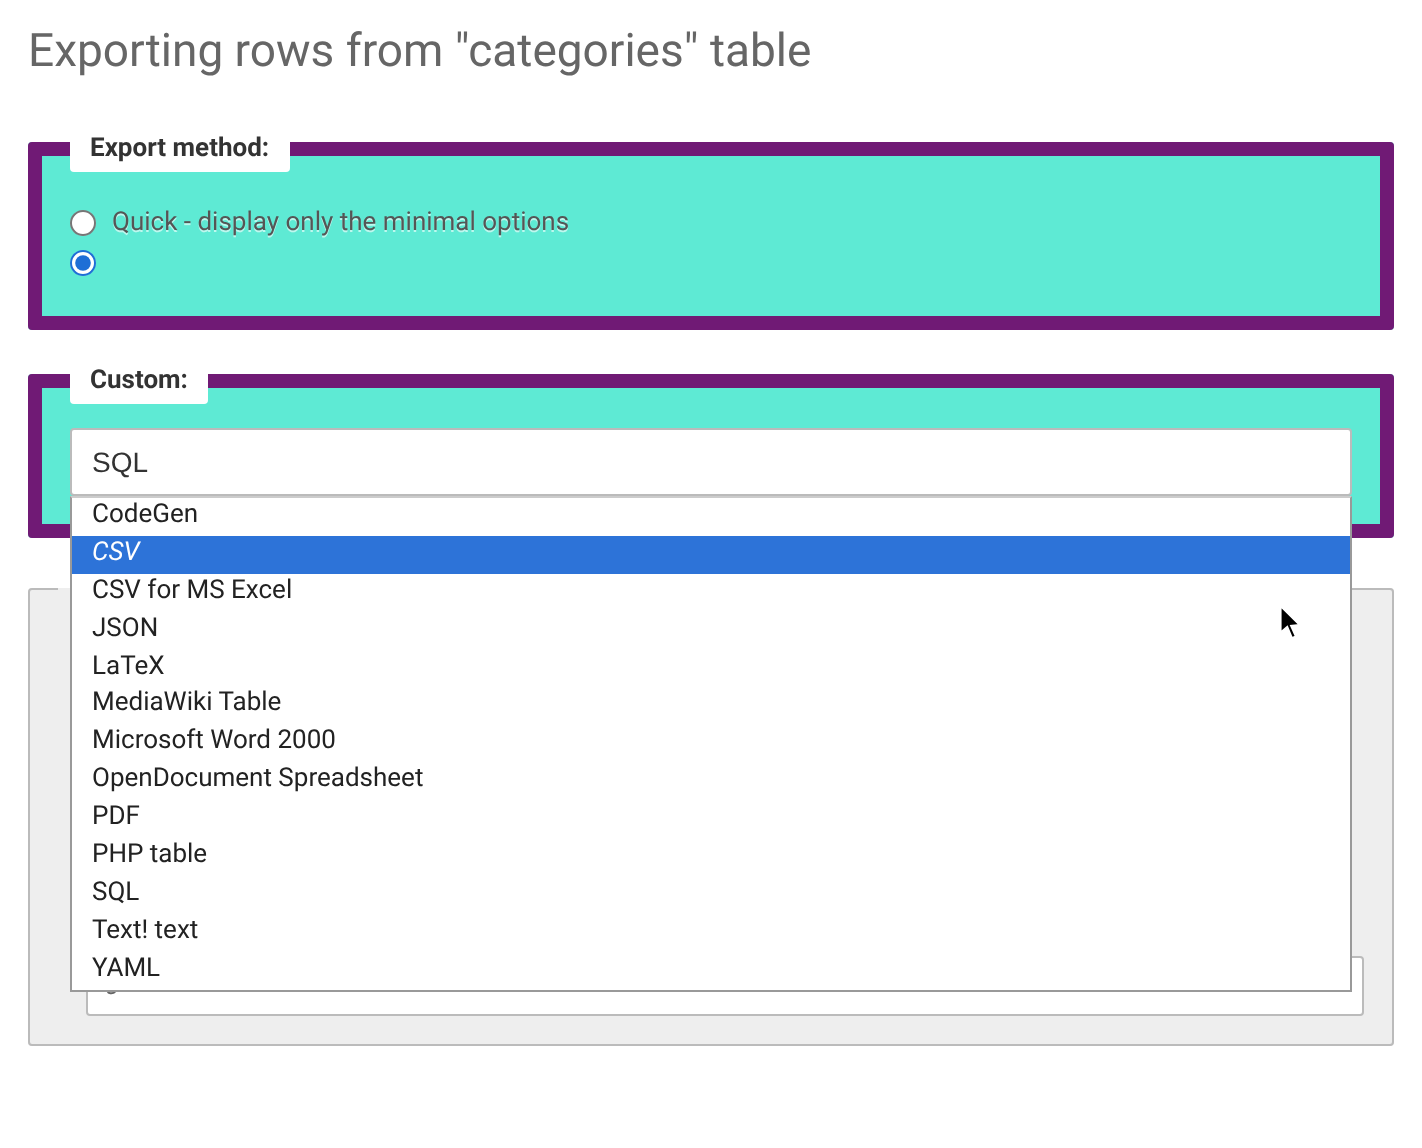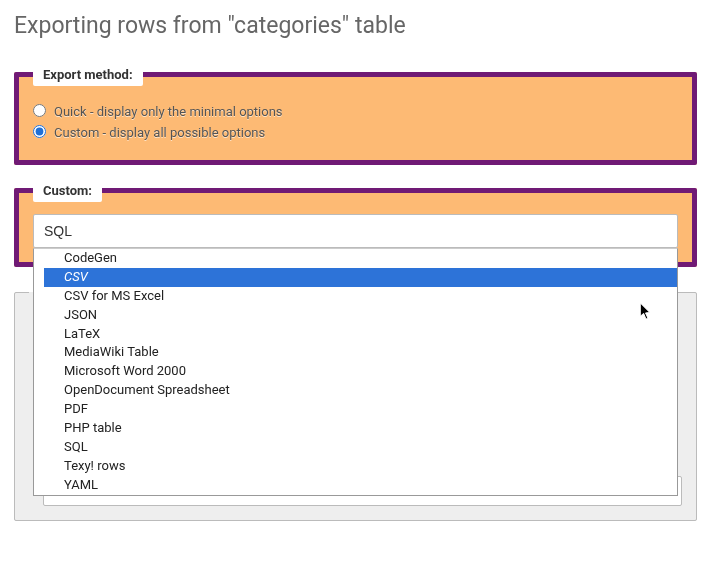--- a/index.html
+++ b/index.html
@@ -16,38 +16,39 @@
       width: 711px;
     }
     h2.page-title {
       font-size: 23px;
       font-weight: 400;
       color: #666;
       margin-bottom: 24px;
       margin-top: 2px;
     }
     fieldset {
-      border: 5px solid #701a75;
-      background: #fdba74;
+      border: 7px solid #701a75;
+      background: #5eead4;
       border-radius: 2px;
       padding: 12px 14px 14px 14px;
       margin-bottom: 14px;
       position: relative;
     }
     legend {
       background: #ffffff;
       padding: 4px 10px;
       font-size: 13px;
       font-weight: 700;
       color: #333;
       border-radius: 2px;
       margin-left: 0;
     }
     .radio-row {
       display: flex;
+      align-items: center;
       gap: 8px;
       margin: 6px 0;
       color: #555;
       font-size: 13px;
       text-shadow: 0 1px 0 rgba(255,255,255,0.6);
     }
     input[type="radio"] {
       width: 13px;
       height: 13px;
       accent-color: #1e6fd6;
@@ -72,24 +73,23 @@
       left: 0;
       right: 0;
       background: #fff;
       border: 1px solid #999;
       border-top: 1px solid #ccc;
       z-index: 10;
       font-size: 13px;
       color: #222;
     }
     .dropdown-list .opt {
-      padding: 1px 20px;
+      padding: 1px 10px;
       line-height: 1.3;
       cursor: default;
-      margin-left: 10px;
     }
     .dropdown-list .opt.highlight {
       background: #2d73d8;
       color: #fff;
       font-style: italic;
     }
     .hidden-fieldset {
       border: 1px solid #bbb;
       background: #eeeeee;
       border-radius: 2px;
@@ -130,41 +130,40 @@
 <h2 class="page-title">Exporting rows from "categories" table</h2>
 
 <fieldset>
   <legend>Export method:</legend>
   <label class="radio-row">
     <input type="radio" name="export_method" style="">
     <span>Quick - display only the minimal options</span>
   </label>
   <label class="radio-row">
     <input type="radio" name="export_method" checked="" style="">
-    <span>Custom - display all possible options</span>
   </label>
 </fieldset>
 
 <fieldset>
   <legend>Custom:</legend>
   <div class="dropdown-wrap">
     <input type="text" class="format-select" readonly="" value="SQL" style="">
     <div class="dropdown-list" id="format-options">
         <div class="opt">CodeGen</div>
         <div class="opt highlight">CSV</div>
         <div class="opt">CSV for MS Excel</div>
         <div class="opt">JSON</div>
         <div class="opt">LaTeX</div>
         <div class="opt">MediaWiki Table</div>
         <div class="opt">Microsoft Word 2000</div>
         <div class="opt">OpenDocument Spreadsheet</div>
         <div class="opt">PDF</div>
         <div class="opt">PHP table</div>
         <div class="opt">SQL</div>
-        <div class="opt">Texy! rows</div>
+        <div class="opt">Text! text</div>
         <div class="opt">YAML</div>
       </div>
   </div>
 </fieldset>
 
 <fieldset class="hidden-fieldset">
   <legend>Rows:</legend>
   <div class="obscured-input">
     <span>0</span>
   </div>

